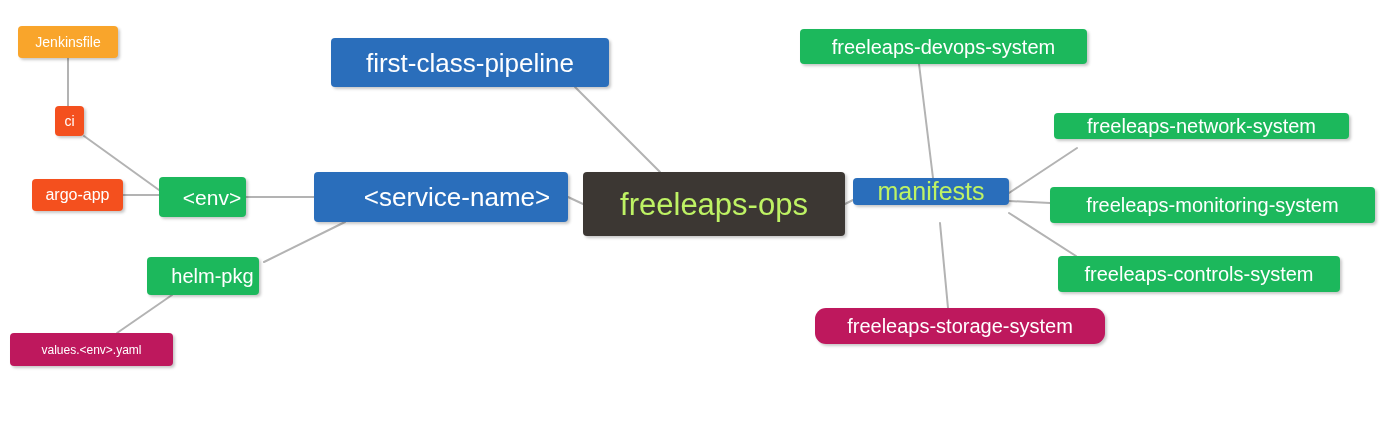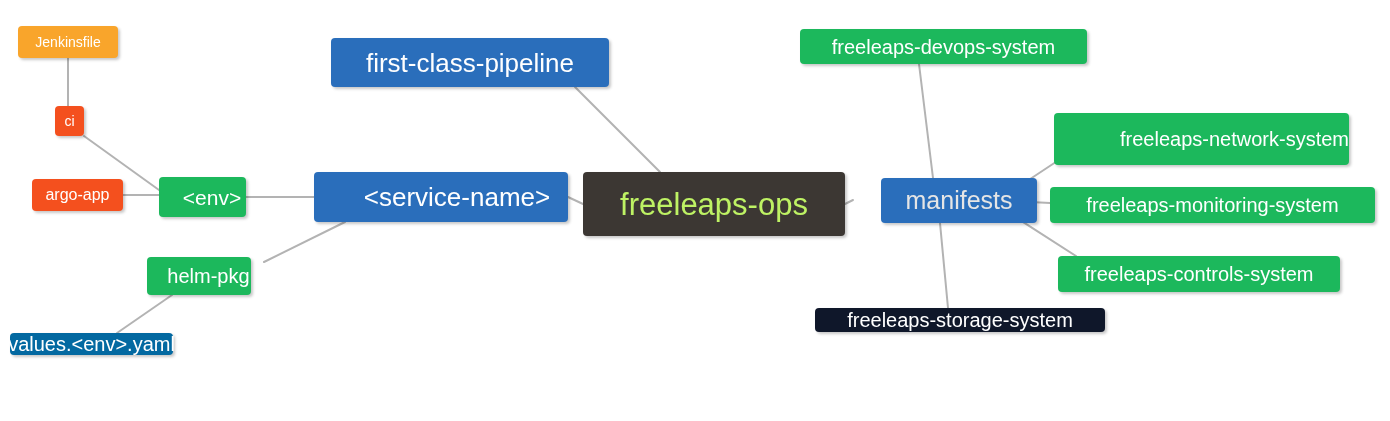--- a/index.html
+++ b/index.html
@@ -66,50 +66,50 @@
   <div id="node-layer">
       <div class="node" style="left: 583px; top: 172px; width: 262px; height: 64px; background: rgb(60, 55, 51); font-size: 31px; color: #bef264;">
         <span>freeleaps-ops</span>
       </div>
       <div class="node" style="left: 314px; top: 172px; width: 254px; height: 50px; background: rgb(42, 110, 187); font-size: 26px; color: rgb(255, 255, 255); padding-left: 32px;">
         <span>&lt;service-name&gt;</span>
       </div>
       <div class="node" style="left: 331px; top: 38px; width: 278px; height: 49px; background: rgb(42, 110, 187); font-size: 26px; color: rgb(255, 255, 255);">
         <span>first-class-pipeline</span>
       </div>
-      <div class="node" style="left: 853px; top: 178px; width: 156px; height: 45px; background: rgb(42, 110, 187); font-size: 25px; color: #e5e5e5; margin-left: 28px;">
+      <div class="node" style="left: 853px; top: 178px; width: 156px; height: 27px; background: rgb(42, 110, 187); font-size: 25px; color: #bef264;">
         <span>manifests</span>
       </div>
       <div class="node" style="left: 159px; top: 177px; width: 87px; height: 40px; background: rgb(28, 184, 92); font-size: 21px; color: rgb(255, 255, 255); padding-left: 19px;">
         <span>&lt;env&gt;</span>
       </div>
-      <div class="node" style="left: 147px; top: 257px; width: 104px; height: 38px; background: rgb(28, 184, 92); font-size: 20px; color: rgb(255, 255, 255); padding-left: 19px;">
+      <div class="node" style="left: 147px; top: 257px; width: 112px; height: 38px; background: rgb(28, 184, 92); font-size: 20px; color: rgb(255, 255, 255); padding-left: 19px;">
         <span>helm-pkg</span>
       </div>
       <div class="node" style="left: 18px; top: 26px; width: 100px; height: 32px; background: rgb(249, 165, 43); font-size: 14px; color: rgb(255, 255, 255);">
         <span>Jenkinsfile</span>
       </div>
       <div class="node" style="left: 55px; top: 106px; width: 29px; height: 30px; background: rgb(244, 80, 30); font-size: 14px; color: rgb(255, 255, 255);">
         <span>ci</span>
       </div>
       <div class="node" style="left: 32px; top: 179px; width: 91px; height: 32px; background: rgb(244, 80, 30); font-size: 16px; color: rgb(255, 255, 255);">
         <span>argo-app</span>
       </div>
-      <div class="node" style="left: 10px; top: 333px; width: 163px; height: 22px; background: #0369a1; font-size: 20px; color: rgb(255, 255, 255);">
+      <div class="node" style="left: 10px; top: 333px; width: 163px; height: 33px; background: #be185d; font-size: 12px; color: rgb(255, 255, 255);">
         <span>values.&lt;env&gt;.yaml</span>
       </div>
       <div class="node" style="left: 800px; top: 29px; width: 287px; height: 35px; background: rgb(28, 184, 92); font-size: 20px; color: rgb(255, 255, 255);">
         <span>freeleaps-devops-system</span>
       </div>
-      <div class="node" style="left: 1054px; top: 113px; width: 295px; height: 52px; background: rgb(28, 184, 92); font-size: 20px; color: rgb(255, 255, 255); justify-content: flex-end;">
+      <div class="node" style="left: 1054px; top: 113px; width: 295px; height: 26px; background: rgb(28, 184, 92); font-size: 20px; color: rgb(255, 255, 255);">
         <span>freeleaps-network-system</span>
       </div>
       <div class="node" style="left: 1050px; top: 187px; width: 325px; height: 36px; background: rgb(28, 184, 92); font-size: 20px; color: rgb(255, 255, 255);">
         <span>freeleaps-monitoring-system</span>
       </div>
       <div class="node" style="left: 1058px; top: 256px; width: 282px; height: 36px; background: rgb(28, 184, 92); font-size: 20px; color: rgb(255, 255, 255);">
         <span>freeleaps-controls-system</span>
       </div>
-      <div class="node" style="left: 815px; top: 308px; width: 290px; height: 24px; background: #0f172a; font-size: 20px; color: rgb(255, 255, 255);">
+      <div class="node" style="left: 815px; top: 308px; width: 290px; height: 36px; background: #be185d; font-size: 20px; color: rgb(255, 255, 255); border-radius: 11px;">
         <span>freeleaps-storage-system</span>
       </div>
     </div>
 </div>
 
 </body></html>

